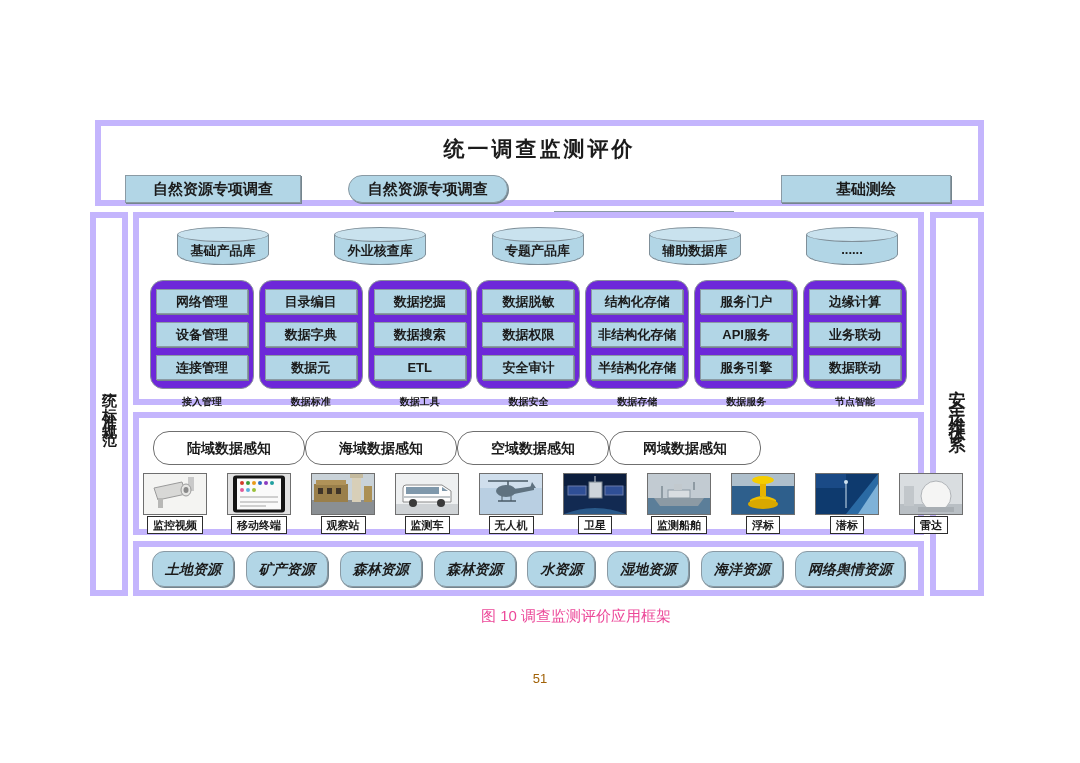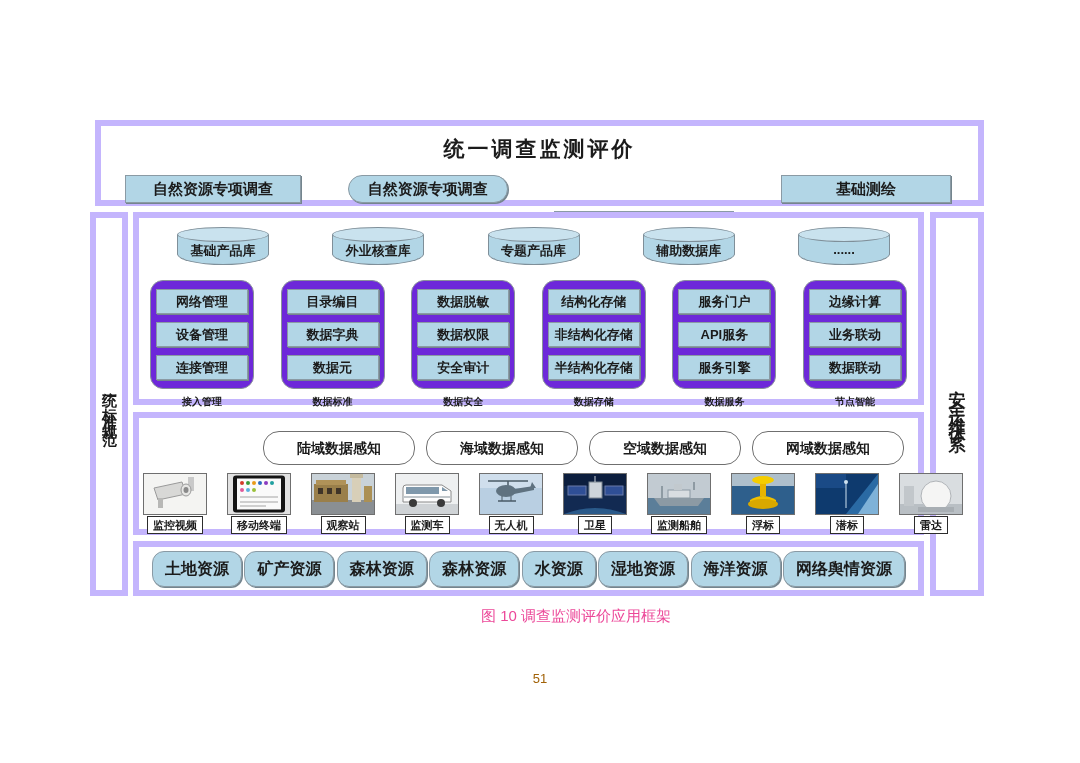--- a/index.html
+++ b/index.html
@@ -28,21 +28,21 @@
   .vbar span{
     writing-mode:vertical-rl;text-orientation:upright;
     font-weight:bold;letter-spacing:9px;font-size:17px;
   }
   #left-bar{left:90px;top:212px;width:38px;height:384px;}
   #left-bar span{font-size:15px;letter-spacing:8px;}
   #right-bar{left:930px;top:212px;width:54px;height:384px;}
 
   
   #platform-frame{left:133px;top:212px;width:791px;height:193px;}
-  .db-row{display:flex;justify-content:space-between;padding:0 28px 0 38px;margin-top:17px;height:40px;}
+  .db-row{display:flex;justify-content:space-between;padding:0 20px 0 38px;margin-top:17px;height:40px;}
   .cylinder{
     position:relative;width:92px;height:30px;background:#b2d6e6;
     border:1px solid #7f8f99;border-top:none;box-sizing:border-box;
     border-radius:0 0 46px 46px / 0 0 11px 11px;
   }
   .cylinder::before{
     content:"";position:absolute;left:-1px;top:-8px;width:92px;height:15px;
     background:#c9e2ee;border:1px solid #7f8f99;border-radius:50%;box-sizing:border-box;
   }
   .cylinder span{position:absolute;left:0;width:100%;text-align:center;top:7px;font-weight:bold;font-size:13px;z-index:1;}
@@ -50,39 +50,39 @@
   .col{display:flex;flex-direction:column;align-items:center;width:104px;}
   .col-group{
     width:100%;box-sizing:border-box;border:1px solid #8a939a;border-radius:13px;
     padding:8px 5px;display:flex;flex-direction:column;gap:8px;background:#6d28d9;
   }
   .cell{height:25px;line-height:24px;font-size:13px;}
   .col-label{margin-top:6px;font-size:10px;font-weight:bold;}
 
   
   #perception-frame{left:133px;top:412px;width:791px;height:123px;}
-  .zone-row{display:flex;justify-content:flex-end;padding:0 14px;margin-top:13px;gap:11px;}
+  .zone-row{display:flex;justify-content:flex-start;padding:0 14px;margin-top:13px;}
   .zone-pill{
     width:150px;height:32px;line-height:32px;text-align:center;
     border:1px solid #6f6f6f;border-radius:16px;font-weight:bold;font-size:14px;background:#fff;
   }
   .device-row{display:flex;justify-content:space-between;padding:0 4px;margin-top:8px;align-items:flex-start;gap:20px;}
   .device{display:flex;flex-direction:column;align-items:center;width:76px;}
   .device svg{width:62px;height:40px;border:1px solid #6f6f6f;background:#fff;display:block;}
   .device-label{
     margin-top:1px;border:1px solid #2c2c2c;background:#fff;
     font-size:11px;line-height:14px;padding:1px 5px;white-space:nowrap;font-weight:bold;
   }
 
   
   #resources-frame{
     left:133px;top:541px;width:791px;height:55px;
     display:flex;justify-content:space-between;align-items:center;padding:0 13px;
   }
-  .res-pill{border-radius:12px;height:36px;line-height:34px;font-size:16px;padding:0 12px;}
+  .res-pill{border-radius:12px;height:36px;line-height:34px;font-size:14px;padding:0 12px;font-style:italic;}
 
   
   .caption{position:absolute;top:607px;left:0;width:1080px;text-align:center;font-size:15px;color:#ec4899;margin-left:36px;}
   .page-number{position:absolute;top:671px;left:0;width:1080px;text-align:center;font-size:13px;color:#a16207;}
 </style>
 </head>
 <body>
 
 <div class="frame" id="top-frame">
   <div class="top-title">统一调查监测评价</div>
@@ -129,20 +129,28 @@
       </div>
       <div class="col-label">接入管理</div>
     </div>
     <div class="col">
       <div class="col-group">
         <div class="bluebox cell">目录编目</div>
         <div class="bluebox cell">数据字典</div>
         <div class="bluebox cell">数据元</div>
       </div>
       <div class="col-label">数据标准</div>
+    </div>
+    <div class="col">
+      <div class="col-group">
+        <div class="bluebox cell">数据挖掘</div>
+        <div class="bluebox cell">数据搜索</div>
+        <div class="bluebox cell">ETL</div>
+      </div>
+      <div class="col-label">数据工具</div>
     </div>
     <div class="col">
       <div class="col-group">
         <div class="bluebox cell">数据脱敏</div>
         <div class="bluebox cell">数据权限</div>
         <div class="bluebox cell">安全审计</div>
       </div>
       <div class="col-label">数据安全</div>
     </div>
     <div class="col">

